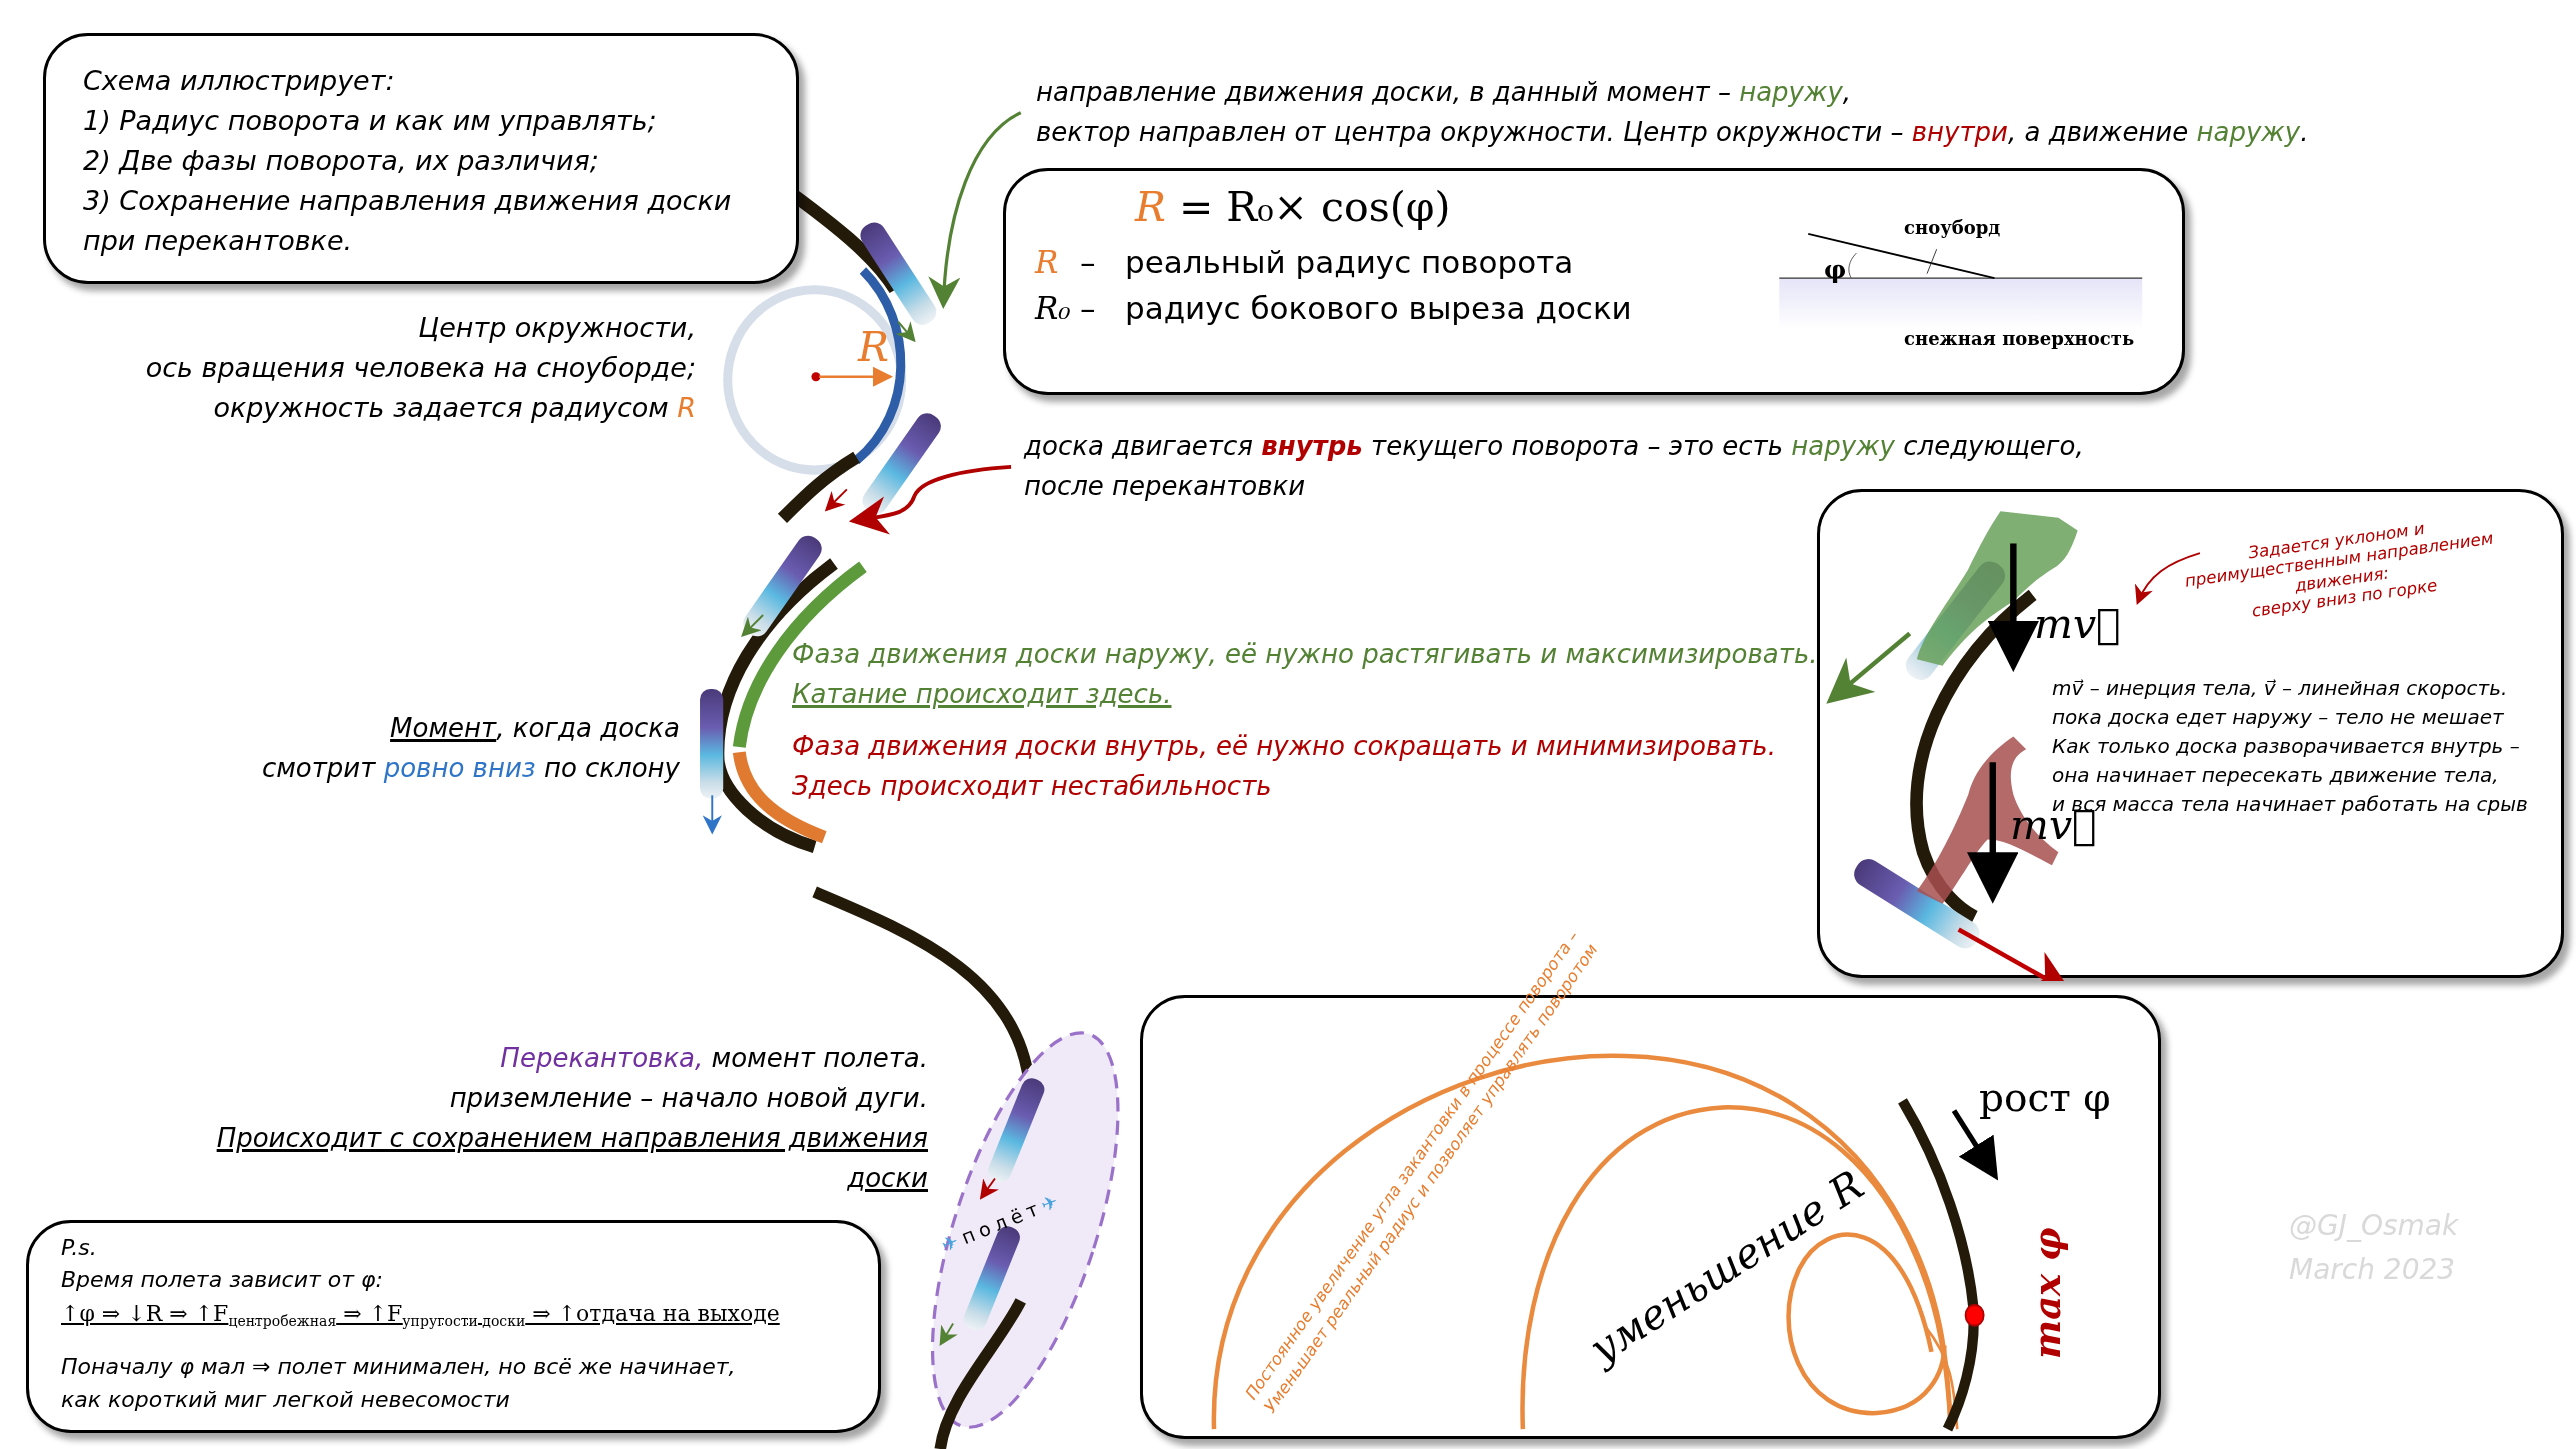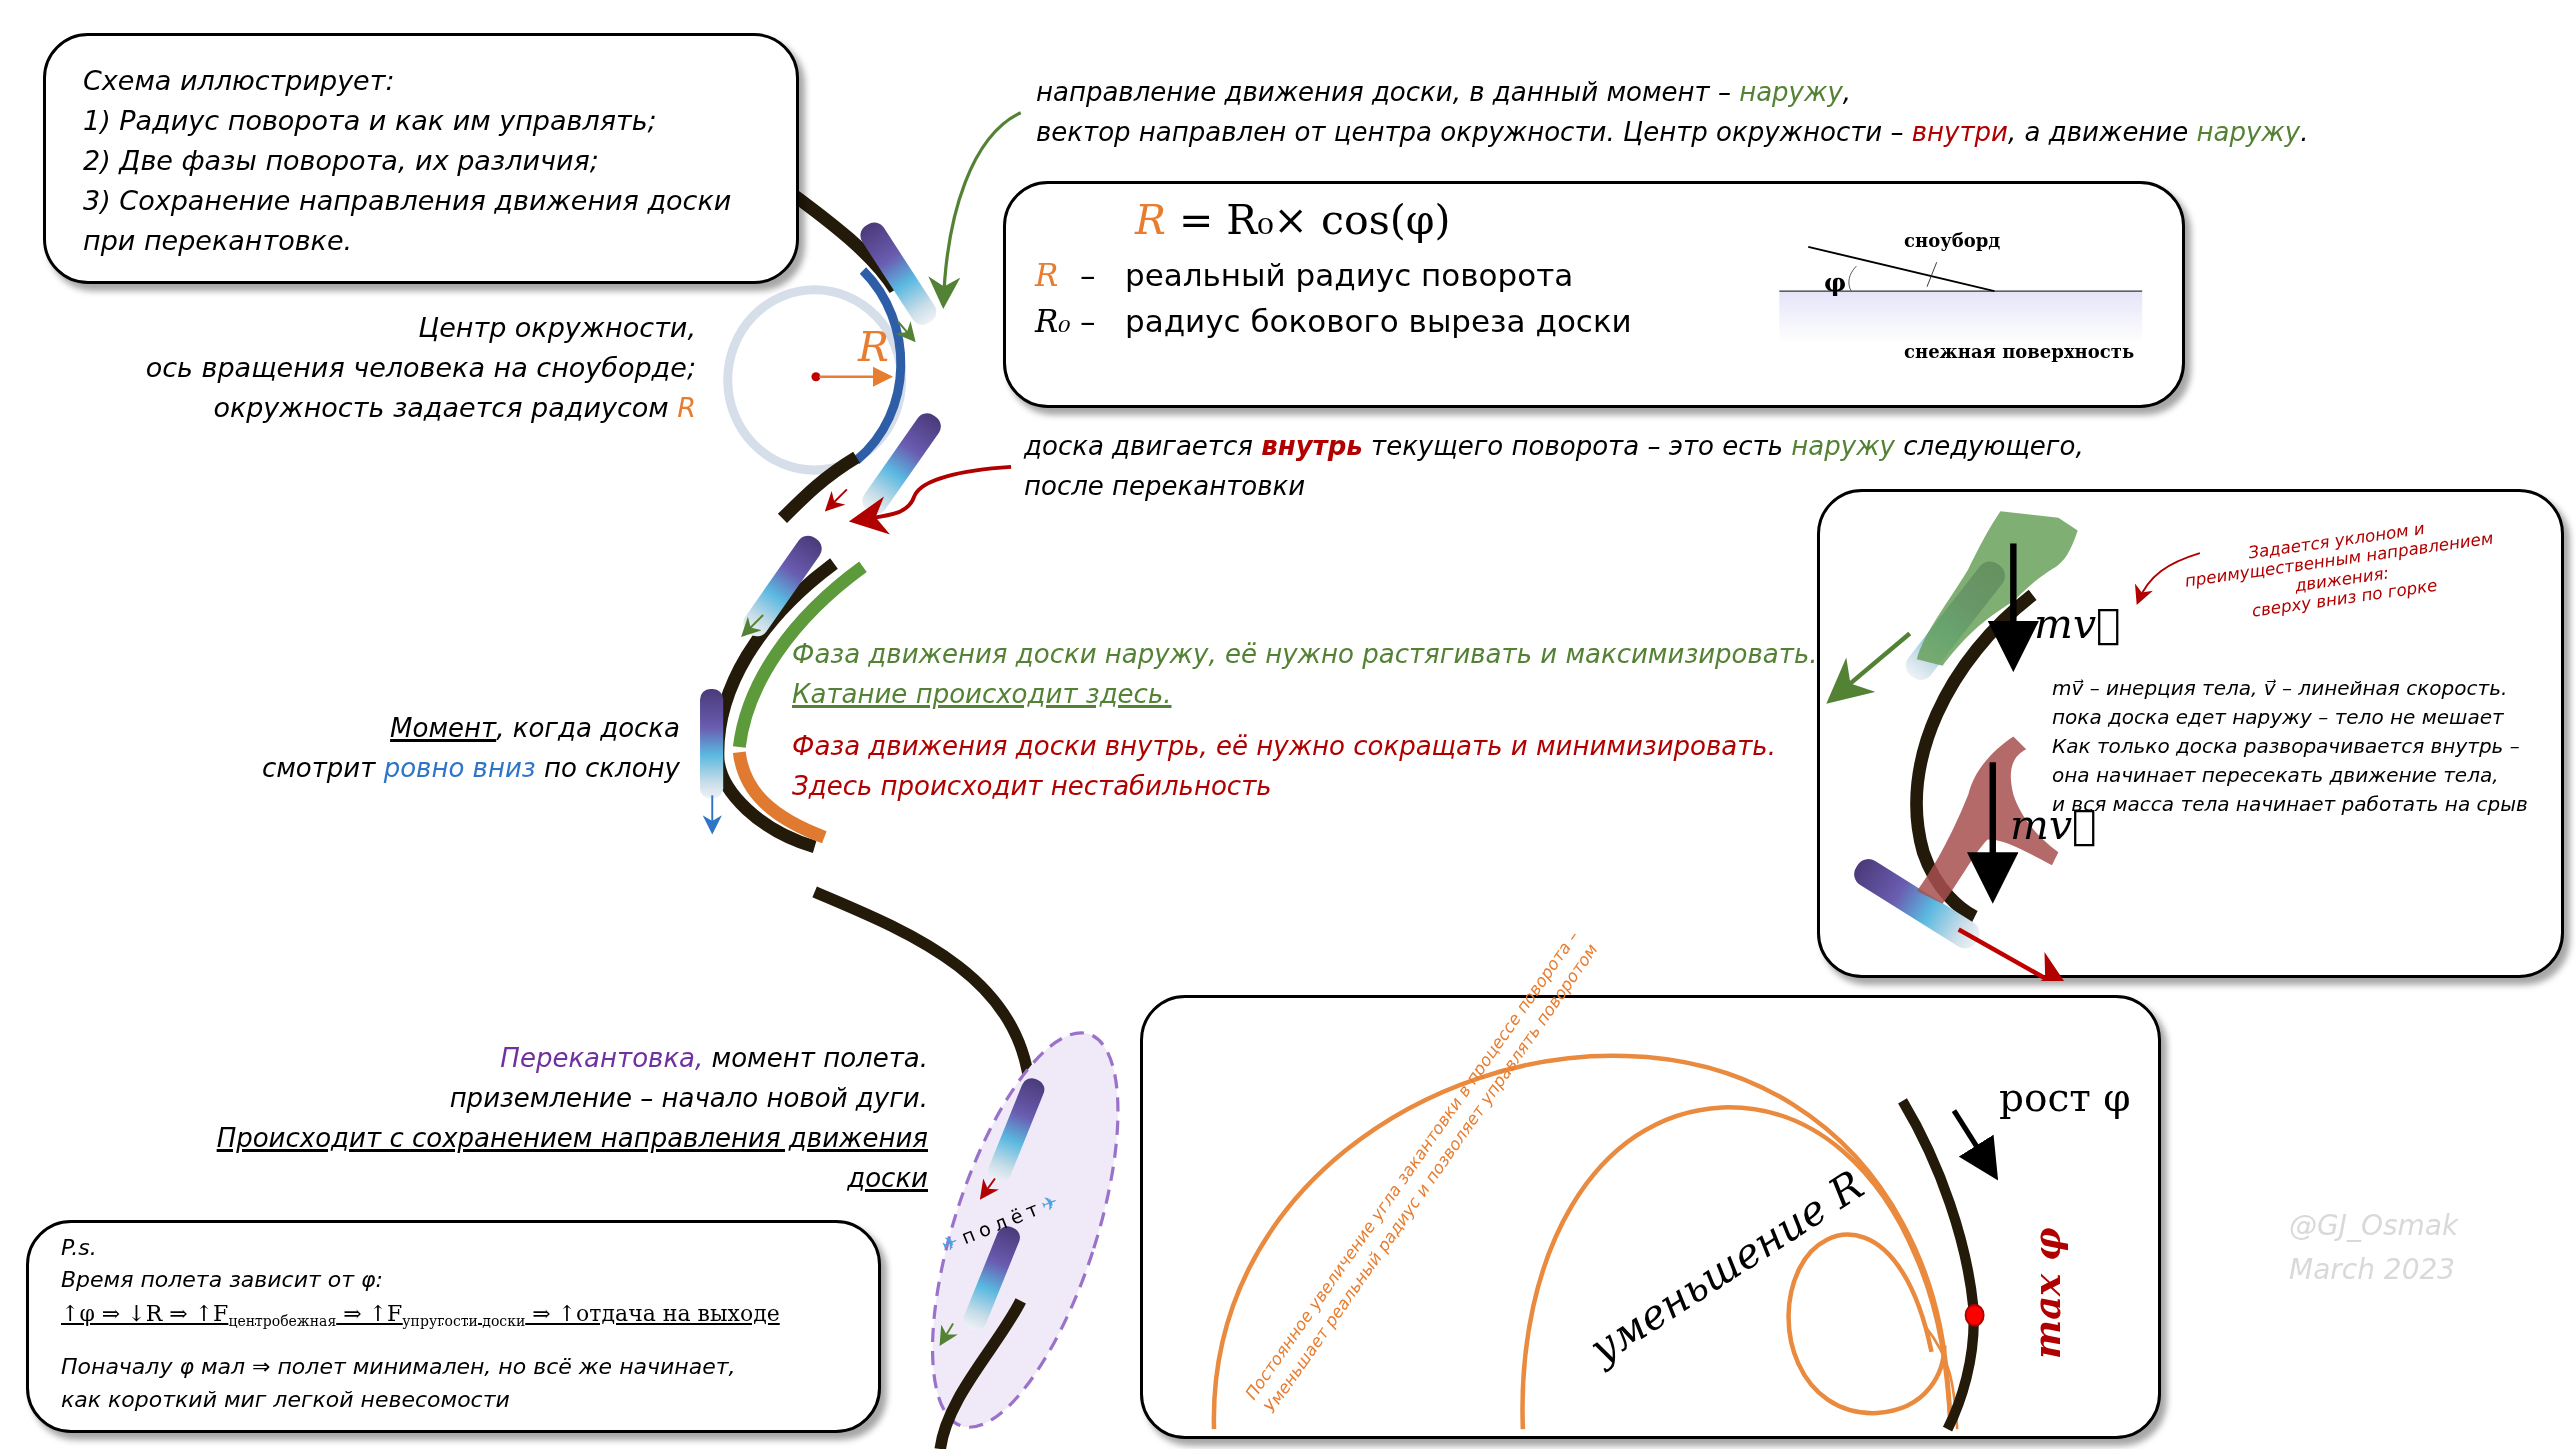--- a/index.html
+++ b/index.html
@@ -101,21 +101,21 @@
   <div>ось вращения человека на сноуборде;</div>
   <div><span>окружность задается радиусом </span><span class="orange">R</span></div>
 </div>
 <div class="abs orange it math" style="left:858px;top:323px;font-size:41px;">R</div>
 
 <div class="abs it t40" style="left:1036px;top:72px;">
   <div><span>направление движения доски, в данный момент – </span><span class="green">наружу</span><span>,</span></div>
   <div><span>вектор направлен от центра окружности. Центр окружности – </span><span class="red">внутри</span><span>, а движение </span><span class="green">наружу</span><span>.</span></div>
 </div>
 
-<div class="box" style="left:1003px;top:181px;width:1182px;height:227px;">
+<div class="box" style="left:1003px;top:168px;width:1182px;height:227px;">
   <div class="abs math" style="left:129px;top:11.6px;font-size:41px;">
     <span class="orange it">R</span><span> = R₀× cos(φ)</span>
   </div>
   <div class="abs" style="left:29px;top:68px;font-size:31px;line-height:46px;">
     <div><span class="math it orange" style="display:inline-block;width:45px;">R</span><span style="display:inline-block;width:45px;">–</span><span>реальный радиус поворота</span></div>
     <div><span class="math it" style="display:inline-block;width:45px;">R₀</span><span style="display:inline-block;width:45px;">–</span><span>радиус бокового выреза доски</span></div>
   </div>
 
   <svg width="386" height="167" style="left:773px;top:32px;" viewBox="0 0 600 260">
     <rect x="0" y="117" width="565" height="80" fill="url(#snowGrad)"></rect>
@@ -199,21 +199,21 @@
 <div class="box" style="left:1140px;top:995px;width:1021px;height:444px;">
   <svg width="1021" height="444" viewBox="0 0 1586 690">
     <path d="M110,670 C100,300 450,80 750,90 C950,95 1100,200 1180,350 C1240,460 1250,560 1255,670" fill="none" stroke="#e98a3e" stroke-width="7"></path>
     <path d="M590,670 C580,400 700,180 900,170 C1050,165 1150,280 1200,400 C1240,490 1250,580 1255,670" fill="none" stroke="#e98a3e" stroke-width="7"></path>
     <path d="M1225,550 C1180,330 1060,340 1020,420 C975,510 1020,650 1140,645 C1220,640 1245,580 1245,540" fill="none" stroke="#e98a3e" stroke-width="7"></path>
     <path d="M1215,510 C1255,560 1260,600 1265,670" fill="none" stroke="#e98a3e" stroke-width="4"></path>
     <path d="M1180,160 C1240,260 1280,380 1290,480 C1295,560 1270,630 1250,670" fill="none" stroke="#231a0a" stroke-width="16"></path>
     <line x1="1260" y1="175" x2="1320" y2="270" stroke="#000" stroke-width="8" marker-end="url(#arrK)"></line>
     <ellipse cx="1292" cy="493" rx="14" ry="16" fill="#ff0000" stroke="#b00000" stroke-width="3"></ellipse>
   </svg>
-  <div class="abs math" style="left:856px;top:77px;font-size:39px;">рост φ</div>
+  <div class="abs math" style="left:836px;top:77px;font-size:39px;">рост φ</div>
   <div class="abs it math" style="left:438px;top:167px;font-size:41px;transform:rotate(-33deg);transform-origin:left top;white-space:nowrap;top:335px;">уменьшение R</div>
   <div class="abs it math red" style="left:882px;top:361px;font-size:37px;font-weight:bold;transform:rotate(-90deg);transform-origin:left top;white-space:nowrap;">max φ</div>
   <div class="abs it orange" style="left:97px;top:393px;font-size:16.7px;line-height:23px;transform:rotate(-55deg);transform-origin:left top;white-space:nowrap;">
     <div>Постоянное увеличение угла закантовки в процессе поворота –</div>
     <div>Уменьшает реальный радиус и позволяет управлять поворотом</div>
   </div>
 </div>
 
 <div class="abs it" style="left:2289px;top:1204px;font-size:28px;line-height:44px;color:#d9d9d9;">
   <div>@GJ_Osmak</div>

